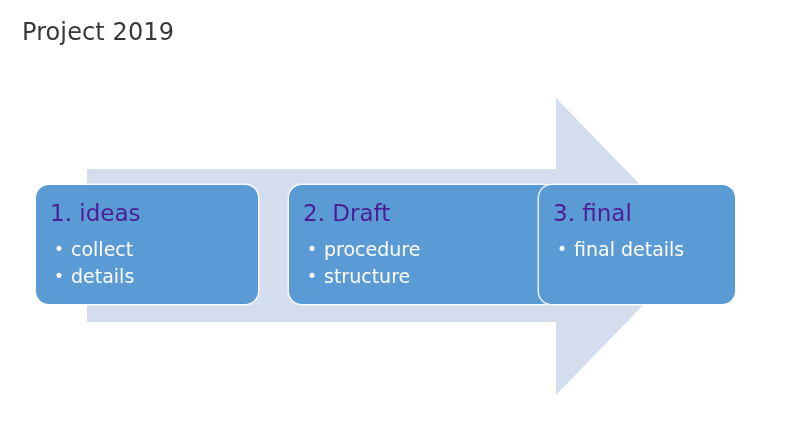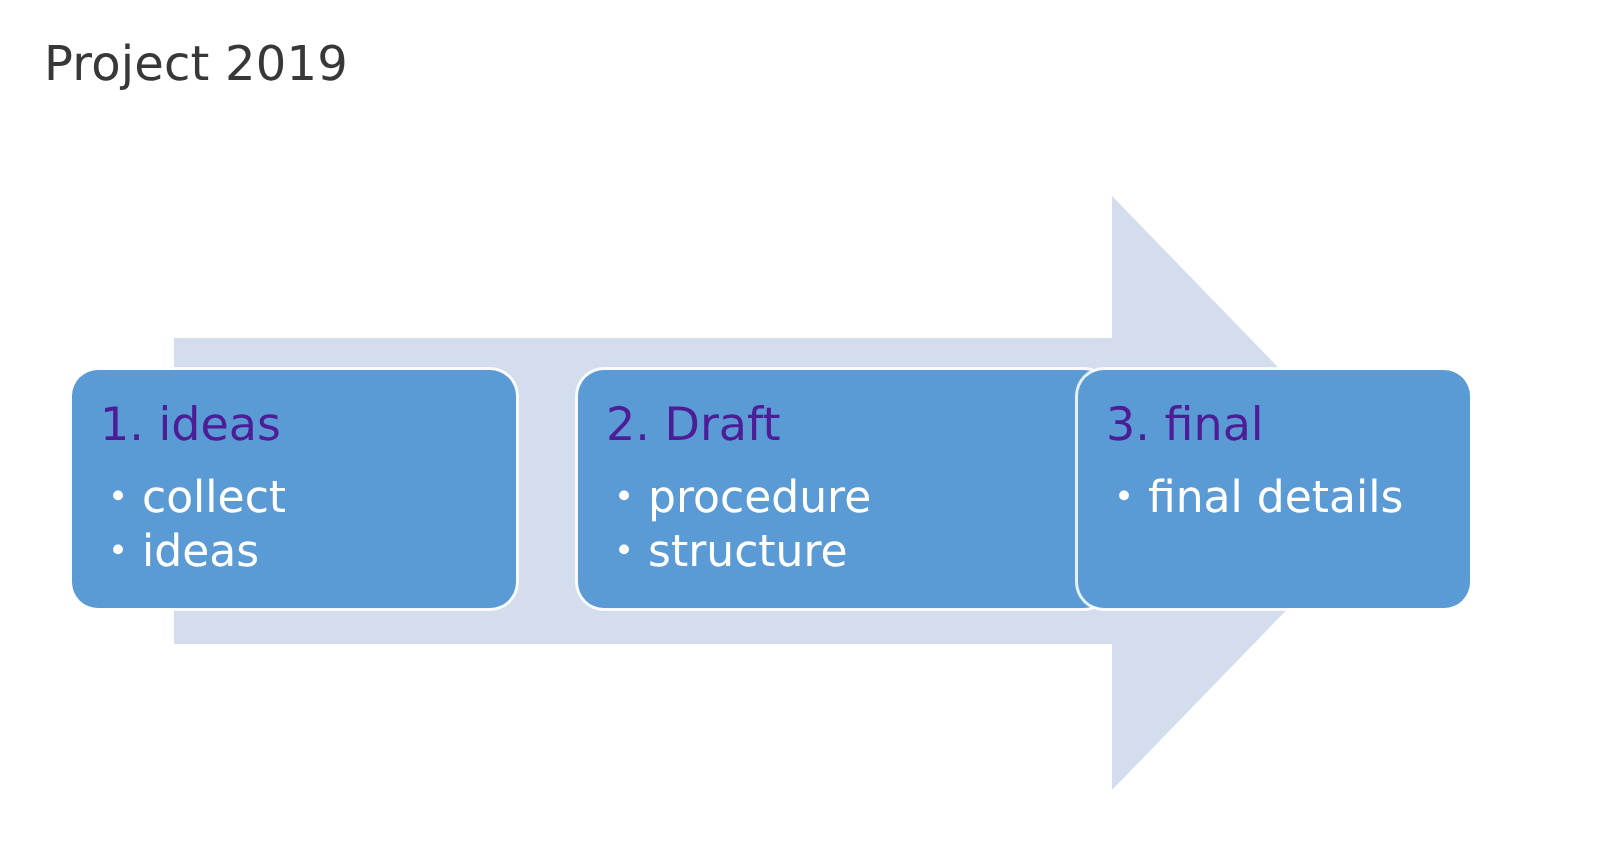--- a/index.html
+++ b/index.html
@@ -67,21 +67,21 @@
     white-space: nowrap;
   }
   .bullet-list {
     list-style: none;
     margin: 0;
     padding: 0;
   }
   .bullet-item {
     position: relative;
     font-family: "DejaVu Sans", "Liberation Sans", sans-serif;
-    font-size: 22px;
+    font-size: 19px;
     font-weight: 400;
     line-height: 27px;
     color: #ffffff;
     padding-left: 21px;
     white-space: nowrap;
   }
   .bullet-item::before {
     content: "\2022";
     position: absolute;
     left: 4px;
@@ -101,21 +101,21 @@
   <svg class="arrow-layer" viewBox="0 0 800 422" xmlns="http://www.w3.org/2000/svg">
     <polygon points="87,169 556,169 556,98 700,246.5 556,395 556,322 87,322" fill="#D3DDEE"></polygon>
   </svg>
 
   <div class="boxes">
 
     <div class="proc-box box-1" style="background:#5B9BD5">
       <div class="box-heading">1. ideas</div>
       <ul class="bullet-list">
         <li class="bullet-item">collect</li>
-        <li class="bullet-item">ideas</li>
+        <li class="bullet-item">details</li>
       </ul>
     </div>
 
     <div class="proc-box box-2" style="background:#5B9BD5">
       <div class="box-heading">2. Draft</div>
       <ul class="bullet-list">
         <li class="bullet-item">procedure</li>
         <li class="bullet-item">structure</li>
       </ul>
     </div>

